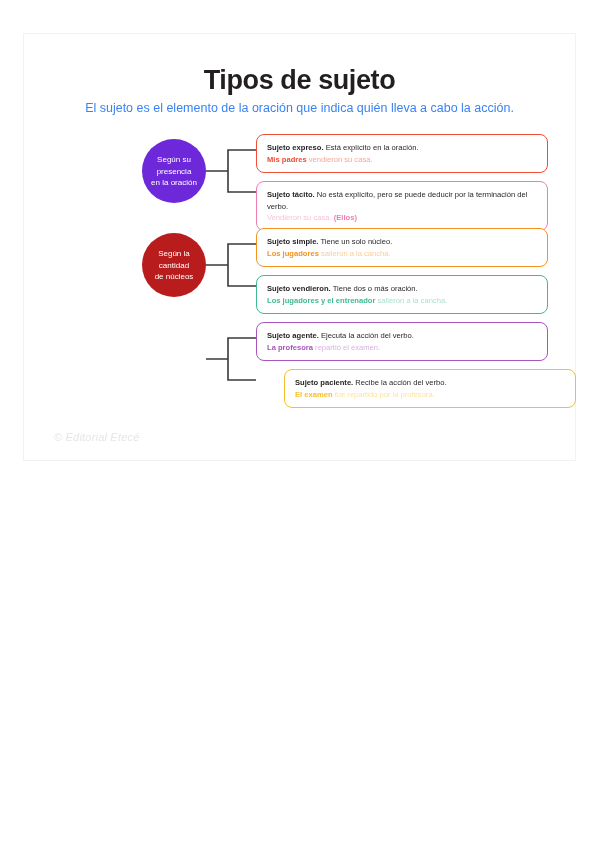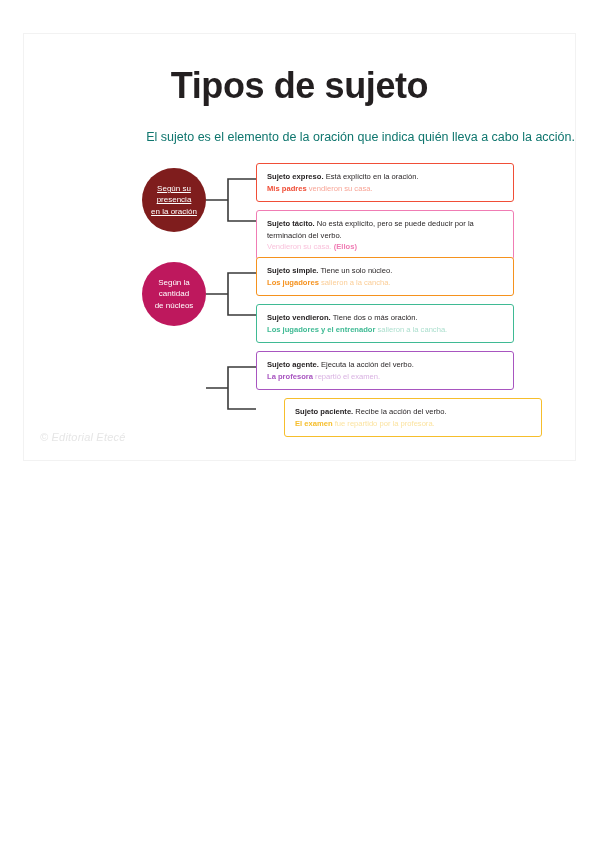--- a/index.html
+++ b/index.html
@@ -24,33 +24,32 @@
     background: #ffffff;
     border: 1px solid #f2f2f2;
     box-sizing: border-box;
   }
 
   .header {
     text-align: center;
     padding-top: 32px;
   }
   .title {
-    font-size: 36px;
+    font-size: 27px;
     font-weight: bold;
     color: #231f20;
     letter-spacing: -0.4px;
     line-height: 1.1;
     margin: 0;
   }
   .subtitle {
     font-size: 12.5px;
-    color: #0f766e;
-    margin: 24px 0 0 0;
+    color: #3b82f6;
+    margin: 5px 0 0 0;
     line-height: 1.25;
-    text-align: right;
   }
 
   .groups {
     position: relative;
     margin-top: 16px;
   }
 
   .group {
     position: relative;
     height: 94px;
@@ -87,77 +86,77 @@
   .cards {
     position: absolute;
     left: 232px;
     top: 0;
     width: 258px;
   }
 
   .card {
     position: absolute;
     left: 0;
-    width: 258px;
+    width: 292px;
     box-sizing: border-box;
     border: 1.6px solid #cccccc;
-    border-radius: 3px;
+    border-radius: 8px;
     background: #ffffff;
     padding: 7px 9px 7px 10px;
     font-size: 7.6px;
     line-height: 1.5;
   }
   .card.top    { top: 2px; }
   .card.bottom { top: 49px; }
 
   .card .line1 { color: #231f20; }
   .card .line1 b { font-weight: bold; }
   .card .line2 { font-weight: bold; }
   .card .line2 .plain { font-weight: normal; }
   .card .line2 .tail  { font-weight: bold; }
 
   .credit {
     position: absolute;
-    left: 16px;
+    left: 30px;
     bottom: 17px;
     font-size: 11px;
     color: #e6e6e6;
     letter-spacing: 0.2px;
     font-style: italic;
   }
 </style>
 </head>
 <body>
 
 <div class="infographic-frame">
 
   <div class="header">
     <h1 class="title">Tipos de sujeto</h1>
     <p class="subtitle">El sujeto es el elemento de la oración que indica quién lleva a cabo la acción.</p>
   </div>
 
   <div class="groups" id="groups">
       <div class="group">
-        <div class="circle" style="background: #7f1d1d; text-decoration: underline;">Según su<br>presencia<br>en la oración</div>
+        <div class="circle" style="background: #6d28d9;">Según su<br>presencia<br>en la oración</div>
         <div class="connector"><svg width="50" height="64" viewBox="0 0 50 64">
             <path d="M0,32 H22 M22,11 V53 M22,11 H50 M22,53 H50" fill="none" stroke="#3a3a3a" stroke-width="1.6" stroke-linecap="square"></path>
           </svg></div>
         <div class="cards">
           <div class="card top" style="border-color: rgb(240, 78, 55);">
             <div class="line1"><b>Sujeto expreso.</b><span> Está explícito en la oración.</span></div>
             <div class="line2"><span style="color: rgb(240, 78, 55);">Mis padres</span><span class="plain" style="color: rgb(248, 165, 151);"> vendieron su casa.</span><span class="tail" style="color: rgb(240, 78, 55);"></span></div>
           </div>
           <div class="card bottom" style="border-color: rgb(240, 124, 180);">
             <div class="line1"><b>Sujeto tácito.</b><span> No está explícito, pero se puede deducir por la terminación del verbo.</span></div>
             <div class="line2"><span style="color: rgb(240, 124, 180);"></span><span class="plain" style="color: rgb(249, 195, 220);"> Vendieron su casa.</span><span class="tail" style="color: rgb(240, 124, 180);"> (Ellos)</span></div>
           </div>
         </div>
       </div>
       <div class="group">
-        <div class="circle" style="background: #be185d;">Según la<br>cantidad<br>de núcleos</div>
+        <div class="circle" style="background: #b91c1c;">Según la<br>cantidad<br>de núcleos</div>
         <div class="connector"><svg width="50" height="64" viewBox="0 0 50 64">
             <path d="M0,32 H22 M22,11 V53 M22,11 H50 M22,53 H50" fill="none" stroke="#3a3a3a" stroke-width="1.6" stroke-linecap="square"></path>
           </svg></div>
         <div class="cards">
           <div class="card top" style="border-color: rgb(245, 146, 30);">
             <div class="line1"><b>Sujeto simple.</b><span> Tiene un solo núcleo.</span></div>
             <div class="line2"><span style="color: rgb(245, 146, 30);">Los jugadores</span><span class="plain" style="color: rgb(251, 205, 150);"> salieron a la cancha.</span><span class="tail" style="color: rgb(245, 146, 30);"></span></div>
           </div>
           <div class="card bottom" style="border-color: rgb(63, 186, 148);">
             <div class="line1"><b>Sujeto vendieron.</b><span> Tiene dos o más oración.</span></div>

